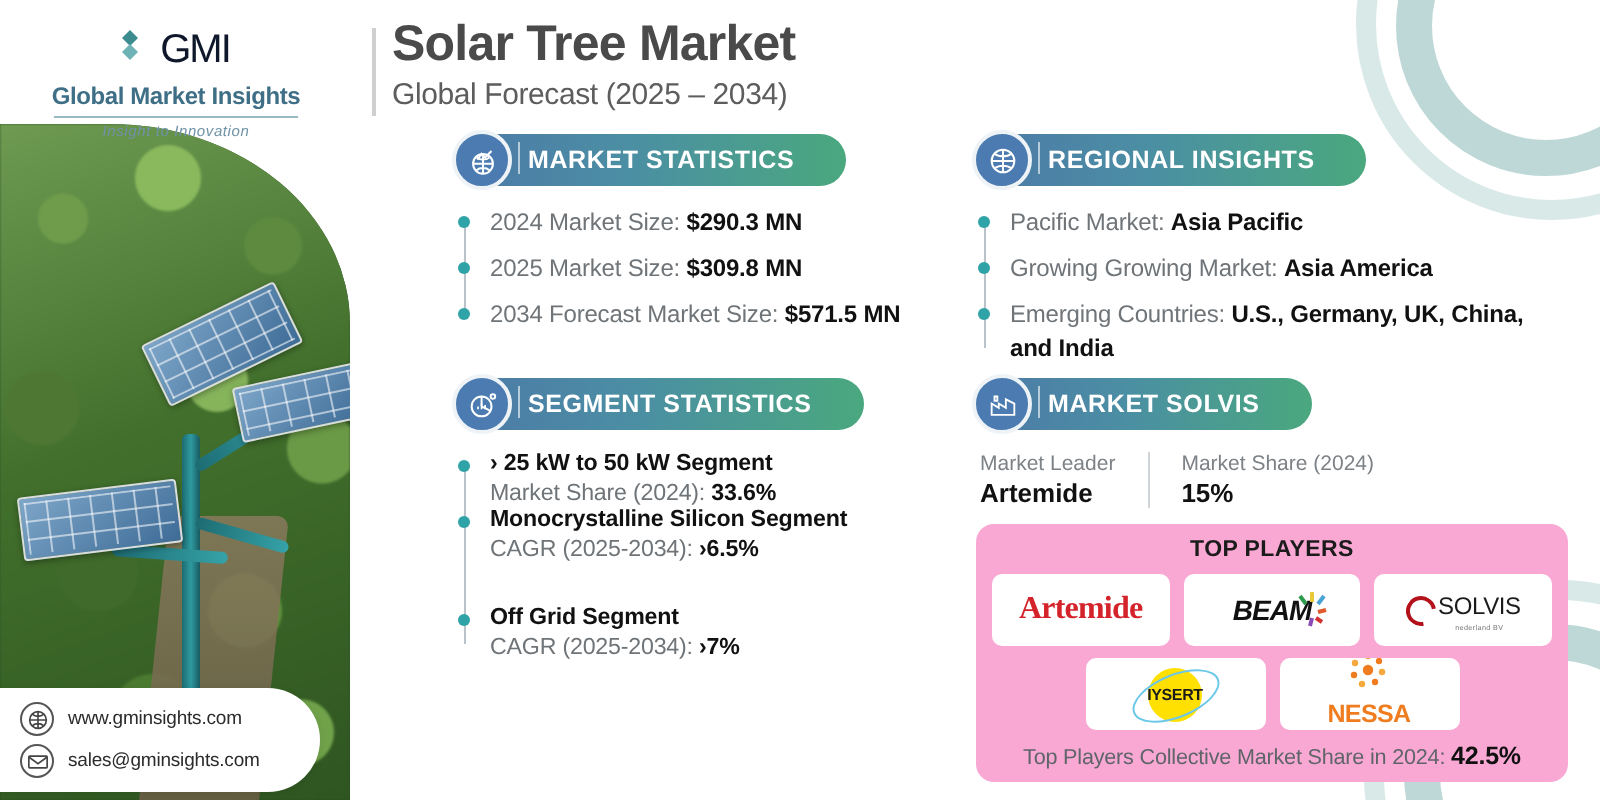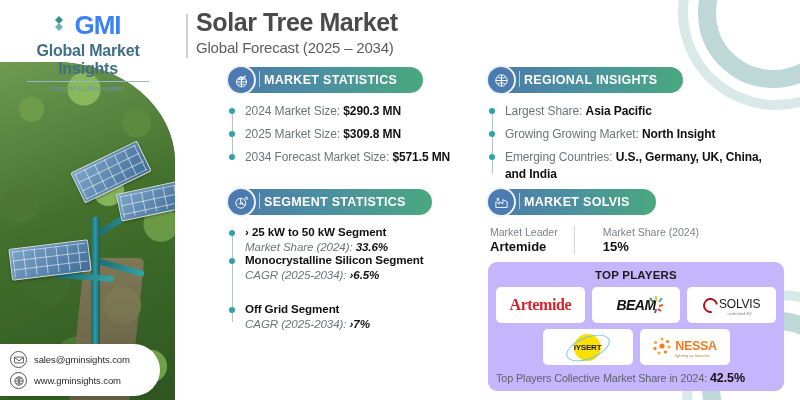--- a/index.html
+++ b/index.html
@@ -15,22 +15,22 @@
   
   .arc { position:absolute; border-radius:50%; border-style:solid; border-color:#bcd8d6; opacity:.55; }
   .arc-tr1 { width:150px; height:150px; right:-48px; top:-62px; border-width:18px; border-color:#a8cbc9; opacity:.75; }
   .arc-tr2 { width:196px; height:196px; right:-74px; top:-86px; border-width:10px; border-color:#cfe4e2; opacity:.8; }
   .arc-br1 { width:150px; height:150px; right:-52px; bottom:-62px; border-width:18px; border-color:#a8cbc9; opacity:.75; }
   .arc-br2 { width:196px; height:196px; right:-78px; bottom:-86px; border-width:10px; border-color:#cfe4e2; opacity:.8; }
 
   
   .logo-block { position:absolute; left:8px; top:12px; width:160px; text-align:center; z-index:6;}
   .logo-row { display:flex; align-items:center; justify-content:center; gap:3px; }
-  .logo-gmi { font-size:26px; font-weight:bold; color:#3b82f6; letter-spacing:-1px; line-height:1; }
-  .logo-name { font-size:16px; font-weight:bold; color:#3f6f86; margin-top:4px; letter-spacing:-.2px; }
+  .logo-gmi { font-size:20px; font-weight:normal; color:#0f172a; letter-spacing:-1px; line-height:1; }
+  .logo-name { font-size:12px; font-weight:bold; color:#3f6f86; margin-top:4px; letter-spacing:-.2px; }
   .logo-rule { width:122px; height:1px; background:#9ab8c4; margin:3px auto 2px; }
   .logo-tag { font-size:7.5px; color:#6e93a6; letter-spacing:.3px; font-style:italic;}
 
   .title-divider { position:absolute; left:186px; top:14px; width:2px; height:44px; background:#cfcfcf; }
   .title-block { position:absolute; left:196px; top:8px; }
   .title { font-size:25px; font-weight:bold; color:#4a4a4a; letter-spacing:-.4px; line-height:1.15; }
   .subtitle { font-size:15px; color:#5d5d5d; margin-top:2px; letter-spacing:-.2px;}
 
   
   .photo {
@@ -86,51 +86,51 @@
   .pill-icon svg { width:17px; height:17px; }
 
   
   .blist { position:relative; margin-top:9px; padding-left:17px; }
   .blist::before { content:""; position:absolute; left:4px; top:6px; bottom:8px; width:1.4px; background:#b9c3c9; }
   .bitem { position:relative; margin-bottom:7px; }
   .bdot { position:absolute; left:-16.5px; top:5px; width:6px; height:6px; border-radius:50%; background:#2fa3a8; }
   .btxt { font-size:12px; color:#6f7478; letter-spacing:-.1px; line-height:1.35; }
   .btxt b { color:#111; font-weight:bold; }
   .bhead { font-size:11.6px; color:#111; font-weight:bold; letter-spacing:-.1px;}
-  .bsub { font-size:11.6px; color:#6f7478; letter-spacing:-.1px; margin-top:2px;font-style:italic;}
+  .bsub { font-size:11.6px; color:#6f7478; letter-spacing:-.1px; margin-top:2px;}
   .bsub b { color:#111; }
 
   
   .leader-row { display:flex; margin-top:10px; padding-left:2px; }
   .leader-col { padding-right:16px; }
-  .leader-col + .leader-col { border-left:1px solid #cfd4d8; padding-left:28px; }
+  .leader-col + .leader-col { border-left:1px solid #cfd4d8; padding-left:16px; }
   .leader-cap { font-size:10.5px; color:#7d8287; }
   .leader-val { font-size:13px; font-weight:bold; color:#111; margin-top:1px;}
 
-  .players { margin-top:8px; width:296px; background:#c4b5fd; border-radius:9px; padding:7px 8px 6px; }
+  .players { margin-top:8px; width:296px; background:#f9a8d4; border-radius:9px; padding:7px 8px 6px; }
   .players-title { text-align:center; font-size:11.5px; font-weight:bold; color:#1b1b1b; letter-spacing:.2px;}
   .plogos { display:flex; justify-content:center; gap:7px; margin-top:6px; }
   .plogos.row2 { }
   .plogo { background:#fff; border-radius:5px; height:36px; width:90px; display:flex; align-items:center; justify-content:center; overflow:hidden; position:relative;}
   .artemide { color:#d5232c; font-family:"Liberation Serif", serif; font-weight:bold; font-size:16px; letter-spacing:-.4px;}
   .beam { font-style:italic; font-weight:bold; font-size:14px; color:#111; letter-spacing:-.5px;}
   .beam-dash { position:absolute; right:14px; top:7px; width:20px; height:22px; }
   .solvis-wrap { display:flex; align-items:center; gap:1px; }
   .solvis-arc { width:15px; height:15px; border:2.4px solid #b3121b; border-radius:50%; border-right-color:transparent; transform:rotate(35deg); }
   .solvis-txt { font-size:12px; font-weight:normal; color:#1b1b1b; letter-spacing:-.2px;}
   .solvis-sub { font-size:3.6px; color:#777; letter-spacing:.2px; text-align:center;}
   .iysert-wrap { position:relative; width:56px; height:30px; display:flex; align-items:center; justify-content:center;}
   .iysert-ball { position:absolute; width:27px; height:27px; border-radius:50%; background:#ffe000; left:14px; top:2px;}
   .iysert-ring { position:absolute; width:46px; height:22px; border:1.6px solid #6cc8e8; border-radius:50%; transform:rotate(-22deg); left:5px; top:5px;}
   .iysert-txt { position:relative; font-size:8px; font-weight:bold; color:#1b1b1b; z-index:2; letter-spacing:-.2px;}
-  .nessa-wrap { display:flex; align-items:flex-start; gap:3px;}
+  .nessa-wrap { display:flex; align-items:center; gap:3px;flex-direction:column;}
   .nessa-dots { width:20px; height:20px; position:relative;}
   .nessa-txt { font-size:12.5px; font-weight:bold; color:#f07c20; letter-spacing:-.3px;}
   .nessa-sub { font-size:3.8px; color:#b07a48; letter-spacing:.1px;}
-  .players-foot { text-align:left; font-size:10.8px; color:#5f6469; margin-top:6px; letter-spacing:-.1px;}
+  .players-foot { text-align:center; font-size:10.8px; color:#5f6469; margin-top:6px; letter-spacing:-.1px;}
   .players-foot b { color:#111; font-size:12.5px; }
 </style>
 </head>
 <body>
 
 <div class="page">
 
   <div class="arc arc-tr1"></div>
   <div class="arc arc-tr2"></div>
   <div class="arc arc-br1"></div>
@@ -208,25 +208,25 @@
       <div class="pill-icon">
         <svg viewBox="0 0 24 24" fill="none" stroke="#ffffff" stroke-width="1.4">
           <circle cx="12" cy="12" r="8"></circle>
             <path d="M4 12h16M12 4v16M6.5 7c2.5 2.2 8.5 2.2 11 0M6.5 17c2.5-2.2 8.5-2.2 11 0"></path>
         </svg>
       </div>
     </div>
     <div class="blist">
       <div class="bitem">
           <span class="bdot"></span>
-        <div class="btxt"><span>Largest Share: </span><b>Asia Pacific</b></div>
-      </div>
-      <div class="bitem">
-          <span class="bdot"></span>
-        <div class="btxt"><span>Growing Growing Market: </span><b>North Insight</b></div>
+        <div class="btxt"><span>Pacific Market: </span><b>Asia Pacific</b></div>
+      </div>
+      <div class="bitem">
+          <span class="bdot"></span>
+        <div class="btxt"><span>Growing Growing Market: </span><b>Asia America</b></div>
       </div>
       <div class="bitem">
           <span class="bdot"></span>
         <div class="btxt"><span>Emerging Countries: </span><b>U.S., Germany, UK, China, and India</b></div>
       </div>
     </div>
   </div>
 
   <div class="section" style="left:228px; top:188px; width:240px;">
     <div class="pill-wrap">
@@ -346,31 +346,31 @@
 
       <div class="players-foot">
         <span>Top Players Collective Market Share in 2024: </span><b>42.5%</b>
       </div>
     </div>
   </div>
 
   <div class="contact">
     <div class="contact-row">
       <span class="cicon">
+        <svg viewBox="0 0 24 24" fill="none" stroke="#444" stroke-width="2">
+            <circle cx="12" cy="12" r="10"></circle>
+            <path d="M2 12h20M12 2v20M5 5c4 3.5 10 3.5 14 0M5 19c4-3.5 10-3.5 14 0"></path>
+          </svg>
+      </span>
+      <span class="ctext">www.gminsights.com</span>
+    </div>
+    <div class="contact-row">
+      <span class="cicon">
         <svg viewBox="0 0 24 16" fill="none" stroke="#444" stroke-width="2">
             <rect x="1" y="1" width="22" height="14" rx="1"></rect>
             <path d="M1 2l11 8 11-8"></path>
           </svg>
       </span>
       <span class="ctext">sales@gminsights.com</span>
     </div>
-    <div class="contact-row">
-      <span class="cicon">
-        <svg viewBox="0 0 24 24" fill="none" stroke="#444" stroke-width="2">
-            <circle cx="12" cy="12" r="10"></circle>
-            <path d="M2 12h20M12 2v20M5 5c4 3.5 10 3.5 14 0M5 19c4-3.5 10-3.5 14 0"></path>
-          </svg>
-      </span>
-      <span class="ctext">www.gminsights.com</span>
-    </div>
   </div>
 
 </div>
 
 </body></html>

